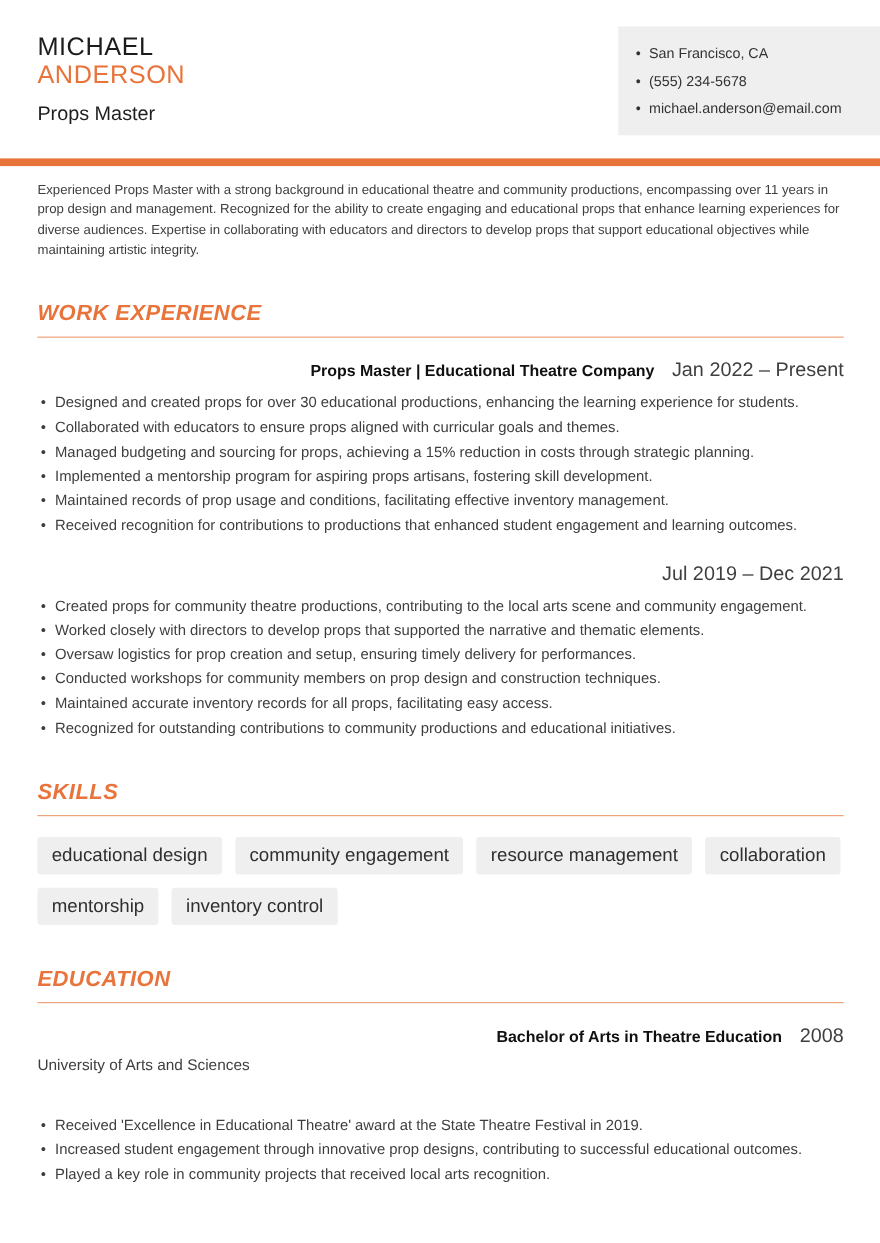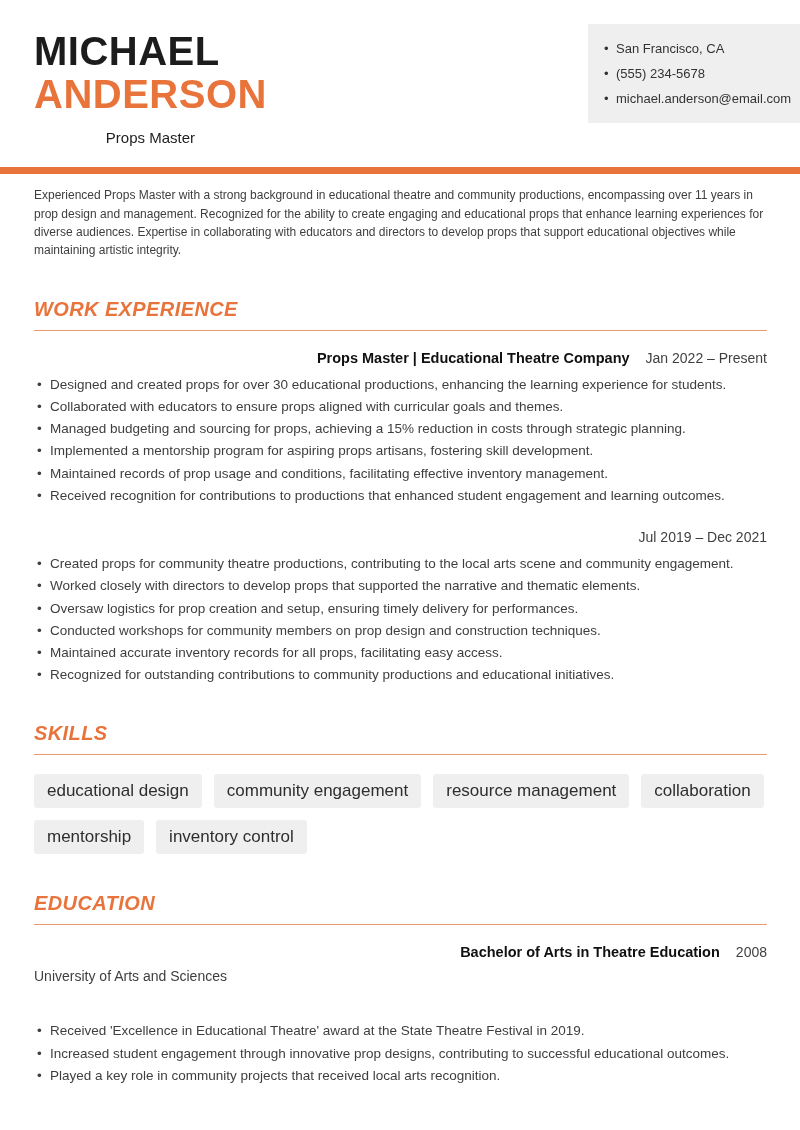--- a/index.html
+++ b/index.html
@@ -16,24 +16,24 @@
     min-height: 1130px;
     margin: 0 auto;
     background: #ffffff;
     font-family: "Liberation Sans", sans-serif;
     color: var(--text);
   }
 
   
   .header { display: flex; justify-content: space-between; align-items: flex-start; padding: 24px 0 0 34px; }
   .identity { padding-top: 6px; }
-  .name-line { font-size: 40px; font-weight: 700; letter-spacing: 0.5px; line-height: 1.08; color: #1c1c1c; }
+  .name-line { font-size: 23px; font-weight: 400; letter-spacing: 0.5px; line-height: 1.08; color: #1c1c1c; }
   .name-line.last { color: var(--accent); }
-  .header-job-title { margin-top: 13px; font-size: 15px; color: #1e1e1e; text-align: center; }
-  .contact-box { background: var(--contact-box-bg); width: 212px; padding: 12px 18px 12px 16px; }
+  .header-job-title { margin-top: 13px; font-size: 18px; color: #1e1e1e; }
+  .contact-box { background: var(--contact-box-bg); width: 238px; padding: 12px 18px 12px 16px; }
   .contact-item { position: relative; font-size: 13px; color: #333333; padding: 5px 0 5px 12px; }
   .contact-item::before { content: "\2022"; position: absolute; left: 0; color: #333333; }
   .top-bar { height: 7px; background: var(--accent); margin-top: 21px; }
 
   
   .content { padding: 0 33px 40px 34px; }
   .summary { font-size: 12px; line-height: 1.53; color: var(--text); }
 
   .section { margin-top: 38px; }
   .section-heading {
@@ -44,21 +44,21 @@
     color: var(--accent);
     padding-bottom: 9px;
     border-bottom: 1px solid var(--accent-underline);
     font-style: italic;
   }
 
   .job { margin-bottom: 24px; }
   .job:last-child { margin-bottom: 0; }
   .row { display: flex; justify-content: flex-end; align-items: baseline; }
   .entry-title { margin: 0; font-size: 14.5px; font-weight: 700; color: #101010; }
-  .entry-dates { font-size: 14px; color: #3f3f3f; white-space: nowrap; margin-left: 16px; }
+  .entry-dates { font-size: 18px; color: #3f3f3f; white-space: nowrap; margin-left: 16px; }
 
   ul.bullets { list-style: none; margin: 10px 0 0 0; padding: 0; }
   .bullets li {
     position: relative;
     padding-left: 16px;
     margin-bottom: 4px;
     font-size: 13.5px;
     line-height: 1.35;
     color: var(--text);
   }

